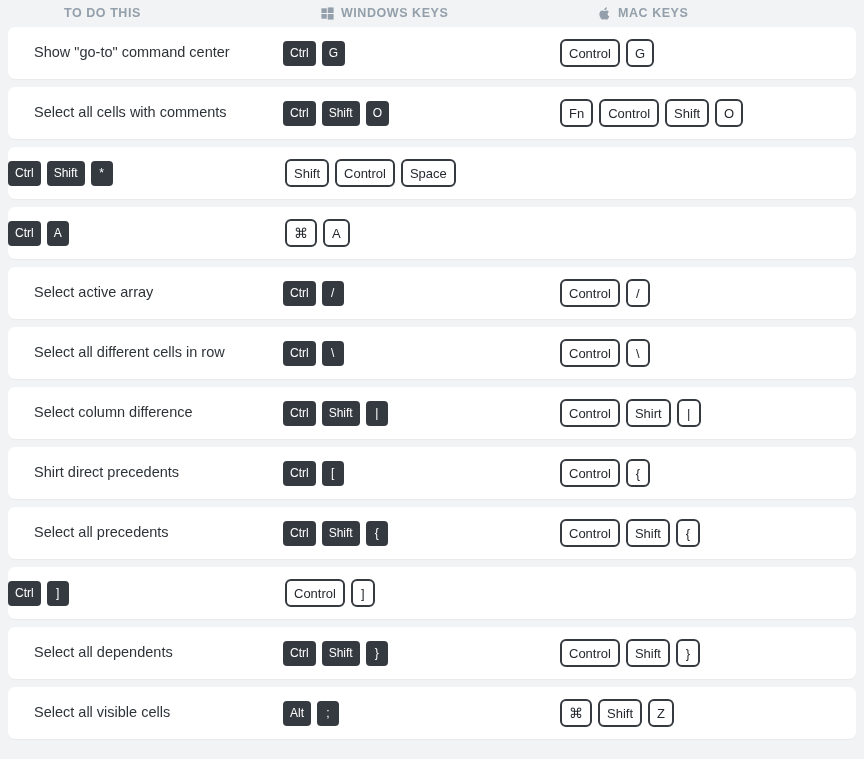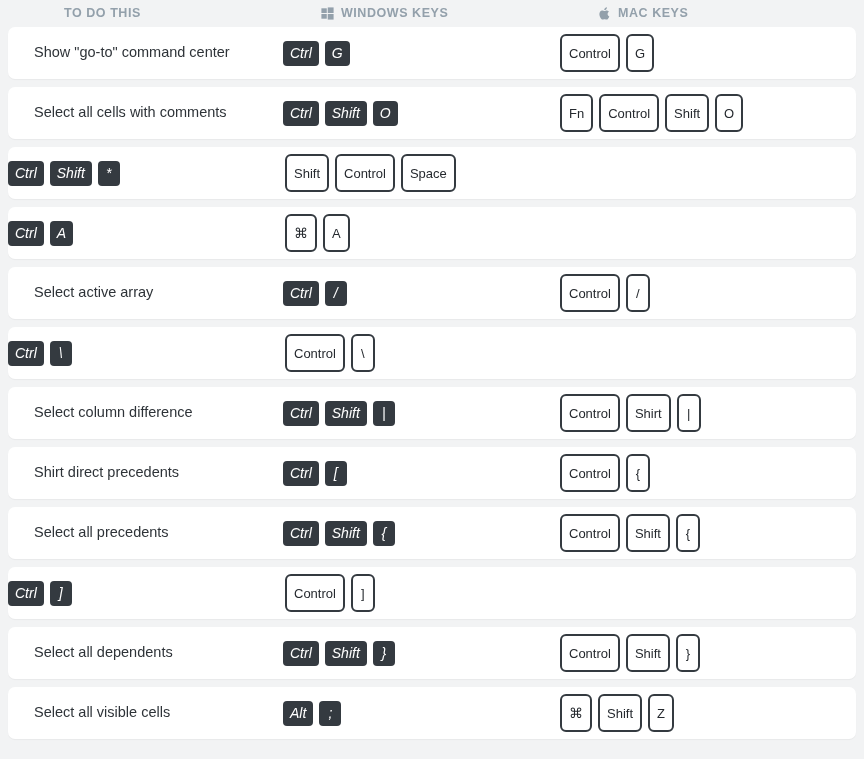--- a/index.html
+++ b/index.html
@@ -99,31 +99,30 @@
     font-family: "Liberation Sans", sans-serif;
   }
 
   .key-win {
     background: #343a40;
     color: #ffffff;
     border-radius: 4px;
     min-width: 22px;
     height: 25px;
     padding: 0 7px;
-    font-size: 14px;
-    font-style: italic;
+    font-size: 12px;
   }
 
   .key-mac {
     background: #ffffff;
     color: #25292e;
     border: 2px solid #343a40;
     border-radius: 6px;
     min-width: 24px;
-    height: 38px;
+    height: 28px;
     padding: 0 7px;
     font-size: 13px;
   }
 
   .glyph-cmd { font-size: 14px; }
 </style>
 </head>
 <body>
 
 <div class="sheet">
@@ -211,20 +210,21 @@
         <div class="cell-keys cell-win">
           <span class="key key-win">Ctrl</span>
           <span class="key key-win">/</span>
         </div>
         <div class="cell-keys cell-mac">
           <span class="key key-mac">Control</span>
           <span class="key key-mac">/</span>
         </div>
       </div>
       <div class="row">
+        <div class="cell-label">Select all different cells in row</div>
         <div class="cell-keys cell-win">
           <span class="key key-win">Ctrl</span>
           <span class="key key-win">\</span>
         </div>
         <div class="cell-keys cell-mac">
           <span class="key key-mac">Control</span>
           <span class="key key-mac">\</span>
         </div>
       </div>
       <div class="row">

